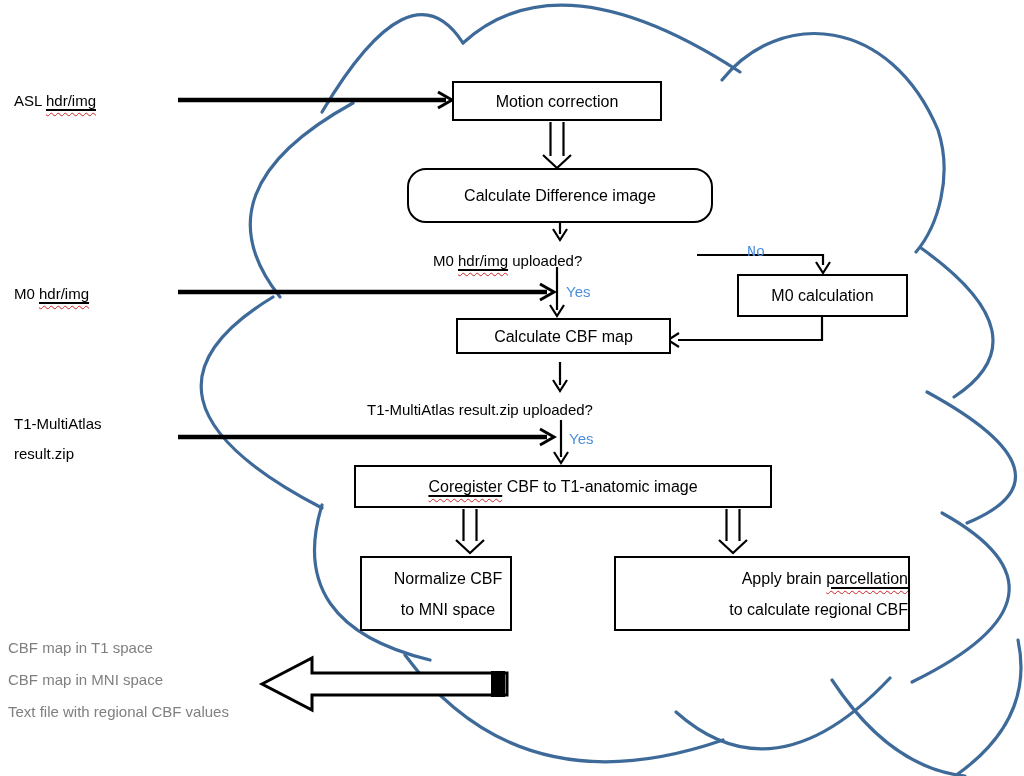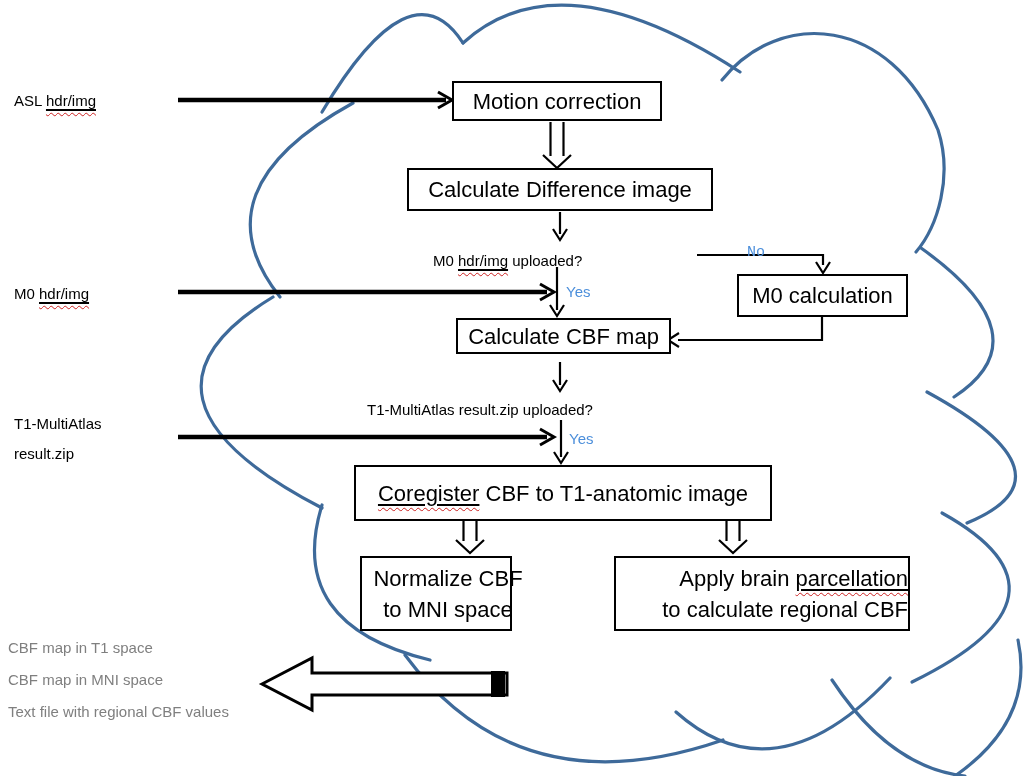--- a/index.html
+++ b/index.html
@@ -5,21 +5,21 @@
   html,body { margin:0; padding:0; background:#fff; }
   #stage {
     position:relative; width:1024px; height:776px; overflow:hidden;
     font-family:"Liberation Sans", sans-serif; color:#000; background:#fff;
   }
   #diagram-svg { position:absolute; left:0; top:0; width:1024px; height:776px; }
   .box {
     position:absolute; box-sizing:border-box;
     border:2px solid #000; background:#fff;
     display:flex; flex-direction:column; align-items:center; justify-content:center;
-    text-align:center; font-size:22px; line-height:31px; white-space:nowrap;
+    text-align:center; font-size:16px; line-height:31px; white-space:nowrap;
   }
   .lbl { position:absolute; font-size:15px; line-height:30px; white-space:nowrap; }
   .blue { color:#4C8FDB; }
   .gray { color:#7F7F7F; }
   .u  { text-decoration:underline; text-decoration-thickness:1.5px; text-underline-offset:3px; }
   .sq { text-decoration:underline wavy #CC2222; text-decoration-thickness:1px; text-underline-offset:6px; }
   .out-line { line-height:32px; }
 </style>
 </head>
 <body>
@@ -110,33 +110,33 @@
 
   <div class="lbl" style="left:14px; top:409px;">
     <div>T1-MultiAtlas</div>
     <div>result.zip</div>
   </div>
 
   <div class="box" style="left:452px; top:81px; width:210px; height:40px;">
     <span>Motion correction</span>
   </div>
 
-  <div class="box" style="left:407px; top:168px; width:306px; height:43px;">
+  <div class="box" style="left:407px; top:168px; width:306px; height:55px;border-radius:19px;">
     <span>Calculate Difference image</span>
   </div>
 
   <div class="box" style="left:737px; top:274px; width:171px; height:43px;">
     <span>M0 calculation</span>
   </div>
 
   <div class="box" style="left:456px; top:318px; width:215px; height:36px;">
     <span>Calculate CBF map</span>
   </div>
 
-  <div class="box" style="left:354px; top:465px; width:418px; height:56px;">
+  <div class="box" style="left:354px; top:465px; width:418px; height:43px;">
     <span><span class="u"><span class="sq">Coregister</span></span><span> CBF to T1-anatomic image</span></span>
   </div>
 
   <div class="box" style="left:360px; top:556px; width:152px; height:75px;padding-left:24px;">
     <div>Normalize CBF</div>
     <div>to MNI space</div>
   </div>
 
   <div class="box" style="left:614px; top:556px; width:296px; height:75px;align-items:flex-end;">
     <div><span>Apply brain </span><span class="u"><span class="sq">parcellation</span></span></div>

